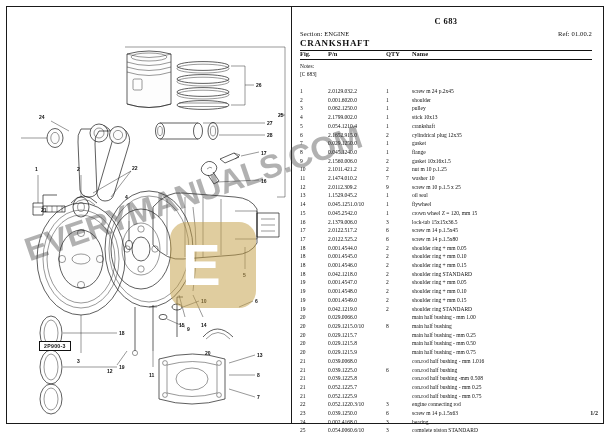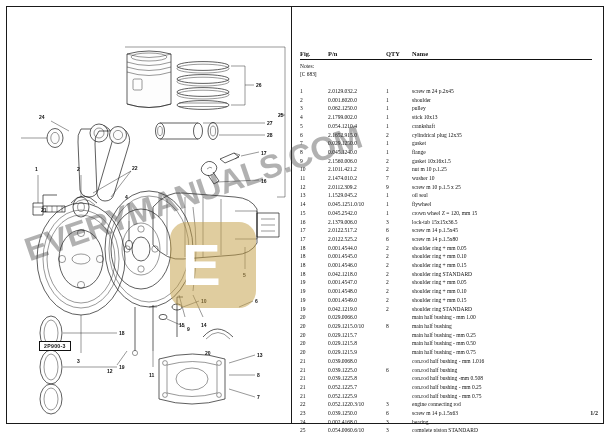--- a/index.html
+++ b/index.html
@@ -302,20 +302,29 @@
         <text class="callout" x="180" y="324">9</text>
         <path class="lead" d="M232 300 l14 -6"></path>
         <text class="callout" x="248" y="296">6</text>
       </g>
 
     </svg>
 
     <div class="boxlbl">2P900-3</div>
   </div>
 
+  <div class="hdr">
+    <div class="hdr-code">C 683</div>
+    <div class="hdr-row">
+      <span class="hdr-section">Section: ENGINE</span>
+      <span class="hdr-ref">Ref: 01.00.2</span>
+    </div>
+    <div class="hdr-title">CRANKSHAFT</div>
+    <div class="hdr-rule"></div>
+  </div>
 
   <div class="colhead">
     <div class="r">
       <span class="c-fig">Fig.</span>
       <span class="c-pn">P/n</span>
       <span class="c-qty">QTY</span>
       <span class="c-name">Name</span>
     </div>
     <div class="colhead-rule"></div>
   </div>

